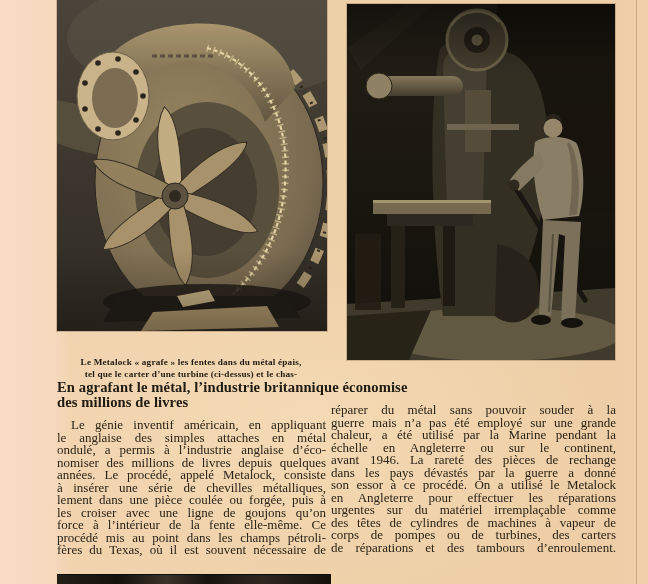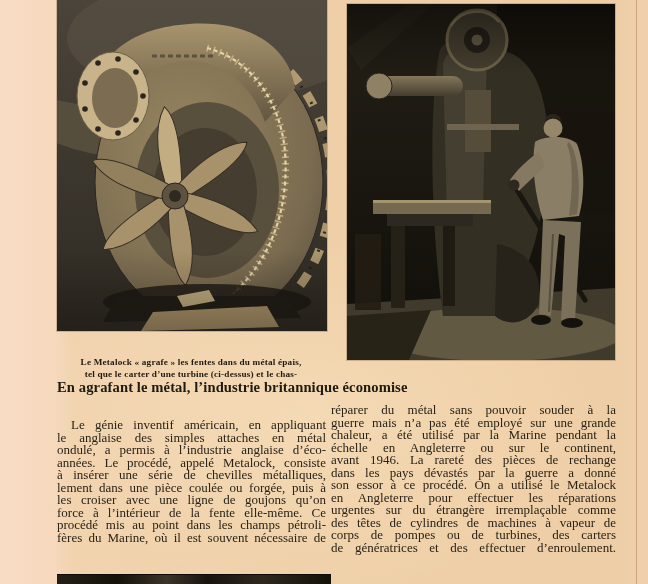--- a/index.html
+++ b/index.html
@@ -197,46 +197,48 @@
     </svg>
   </div>
 
   <div class="caption">
     <span>Le Metalock « agrafe » les fentes dans du métal épais,</span>
     <span>tel que le carter d’une turbine (ci-dessus) et le chas-</span>
   </div>
 
   <h1 class="headline">
     <span>En agrafant le métal, l’industrie britannique économise</span>
+    <span>des millions de livres</span>
   </h1>
 
   <div class="col col-left">
     <span class="bl indent">Le génie inventif américain, en appliquant</span>
     <span class="bl">le anglaise des simples attaches en métal</span>
     <span class="bl">ondulé, a permis à l’industrie anglaise d’éco-</span>
+    <span class="bl">nomiser des millions de livres depuis quelques</span>
     <span class="bl">années. Le procédé, appelé Metalock, consiste</span>
     <span class="bl">à insérer une série de chevilles métalliques,</span>
     <span class="bl">lement dans une pièce coulée ou forgée, puis à</span>
     <span class="bl">les croiser avec une ligne de goujons qu’on</span>
     <span class="bl">force à l’intérieur de la fente elle-même. Ce</span>
     <span class="bl">procédé mis au point dans les champs pétroli-</span>
-    <span class="bl">fères du Marine, où il est souvent nécessaire de</span>
+    <span class="bl">fères du Texas, où il est souvent nécessaire de</span>
   </div>
 
   <div class="col col-right">
     <span class="bl">réparer du métal sans pouvoir souder à la</span>
     <span class="bl">guerre mais n’a pas été employé sur une grande</span>
     <span class="bl">chaleur, a été utilisé par la Marine pendant la</span>
     <span class="bl">échelle en Angleterre ou sur le continent,</span>
     <span class="bl">avant 1946. La rareté des pièces de rechange</span>
     <span class="bl">dans les pays dévastés par la guerre a donné</span>
     <span class="bl">son essor à ce procédé. On a utilisé le Metalock</span>
     <span class="bl">en Angleterre pour effectuer les réparations</span>
-    <span class="bl">urgentes sur du étrangère irremplaçable comme</span>
+    <span class="bl">urgentes sur du matériel irremplaçable comme</span>
     <span class="bl">des têtes de cylindres de machines à vapeur de</span>
     <span class="bl">corps de pompes ou de turbines, des carters</span>
-    <span class="bl">de génératrices et des effectuer d’enroulement.</span>
+    <span class="bl">de réparations et des tambours d’enroulement.</span>
   </div>
 
   <div class="bottom-strip"></div>
 
   <div class="page-edge-line"></div>
 </div>
 
 </body></html>

